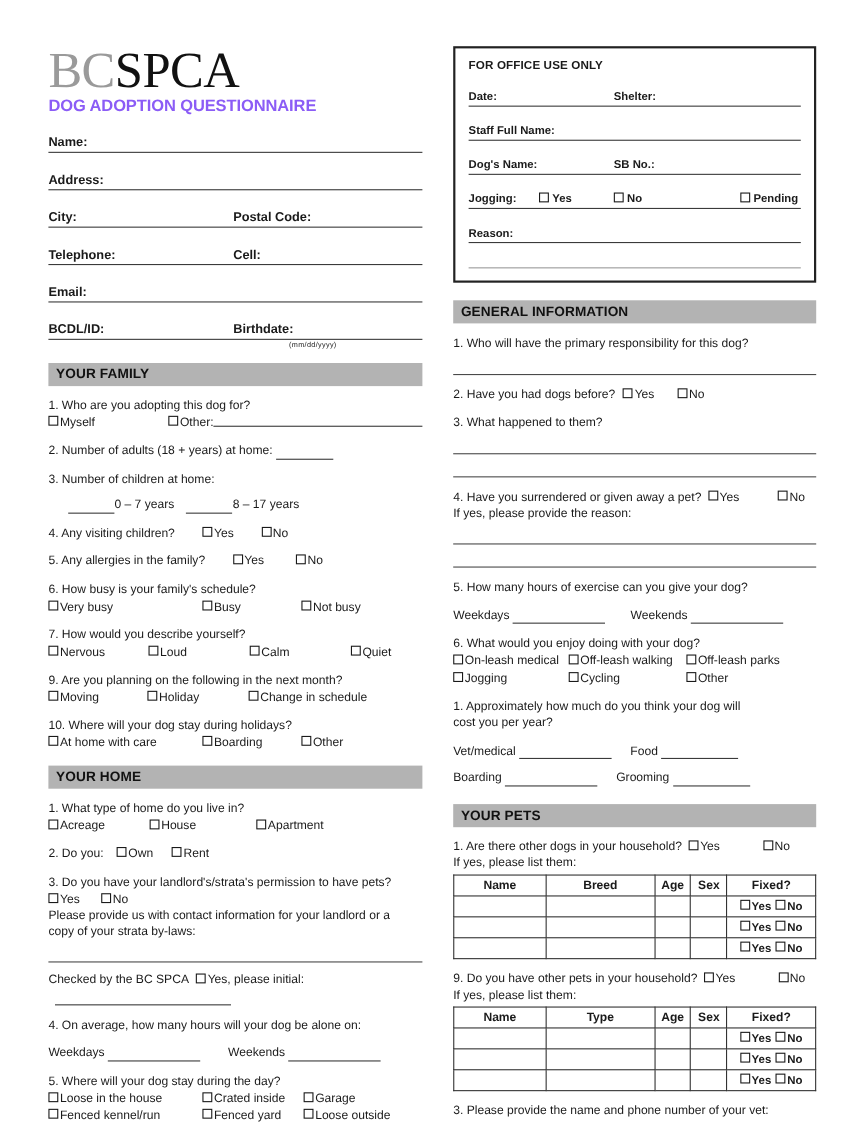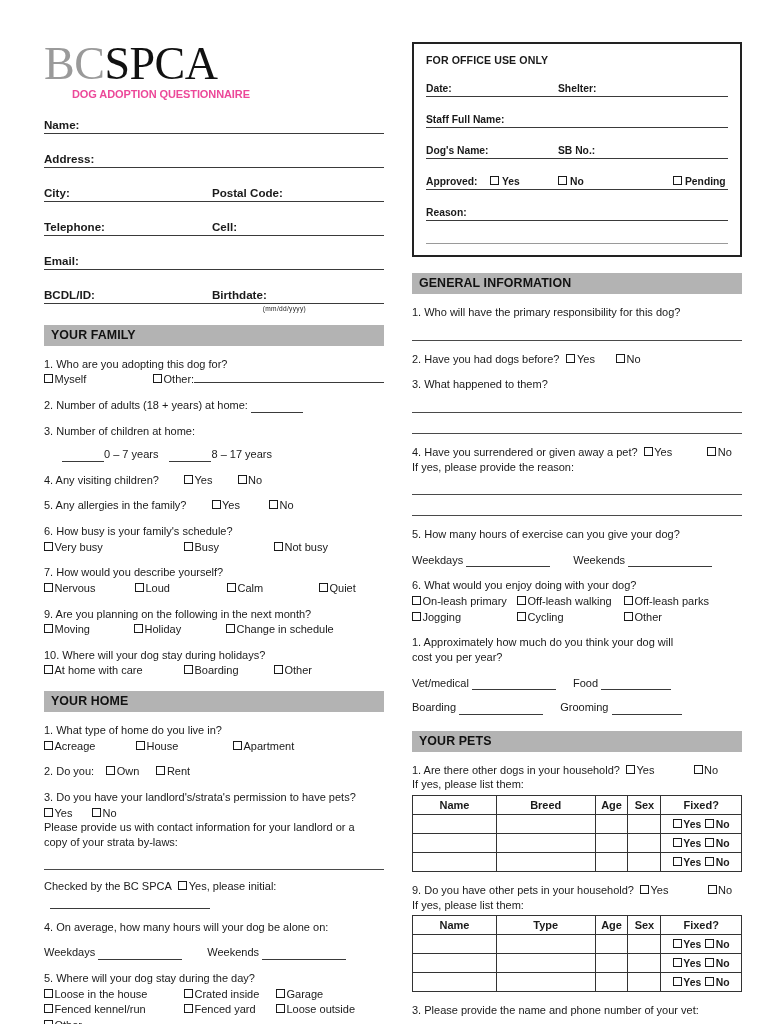--- a/index.html
+++ b/index.html
@@ -13,21 +13,21 @@
   }
   .page { padding: 42px 44px 0 44px; }
   .cols { display: flex; gap: 16px; align-items: flex-start; }
   .col-l { width: 340px; flex: 0 0 340px; }
   .col-r { width: 330px; flex: 0 0 330px; margin-left: 12px; }
 
   
   .logo { font-family: "Liberation Serif", serif; font-size: 46px; line-height: 0.95; letter-spacing: -0.5px; }
   .logo .bc { color: #9a9a9a; text-align: right; }
   .logo .spca { color: #111111; }
-  .subtitle { font-size: 11px; font-weight: bold; letter-spacing: -0.1px; margin-top: 2px; color: #ec4899; margin-left: 28px; }
+  .subtitle { font-size: 15px; font-weight: bold; letter-spacing: -0.1px; margin-top: 2px; color: #8b5cf6; }
 
   
   .cfield { margin-top: 15px; border-bottom: 1.6px solid #3a3a3a; position: relative; height: 19px; }
   .cfield .lab { font-size: 11.6px; font-weight: bold; position: absolute; left: 0; bottom: 2px; white-space: nowrap; }
   .cfield .lab2 { font-size: 11.6px; font-weight: bold; position: absolute; left: 168px; bottom: 2px; white-space: nowrap; }
   .hint { font-size: 6.6px; letter-spacing: 0.3px; text-align: right; padding-right: 78px; margin-top: 1px; color: #222; }
 
   
   .sechead {
     background: #b3b3b3; color: #111; font-weight: bold;
@@ -269,21 +269,21 @@
           <span class="l2">Shelter:</span>
         </div>
         <div class="orow">
           <span class="l1">Staff Full Name:</span>
         </div>
         <div class="orow">
           <span class="l1">Dog's Name:</span>
           <span class="l2">SB No.:</span>
         </div>
         <div class="orow">
-          <span class="l1">Approved:</span>
+          <span class="l1">Jogging:</span>
           <span class="l1 cbb" style="left:64px">Yes</span>
           <span class="l2 cbb">No</span>
           <span class="l3 cbb">Pending</span>
         </div>
         <div class="orow">
           <span class="l1">Reason:</span>
         </div>
         <div class="oblank"></div>
       </div>
 
@@ -321,21 +321,21 @@
           <span>Weekdays</span>
           <span class="blank b-md"></span>
           <span style="margin-left:20px">Weekends</span>
           <span class="blank b-md"></span>
         </div>
       </div>
 
       <div class="q">
         <div class="qtext">6. What would you enjoy doing with your dog?</div>
         <div class="opts">
-          <span class="cb" style="width:105px">On-leash primary</span>
+          <span class="cb" style="width:105px">On-leash medical</span>
           <span class="cb" style="width:107px">Off-leash walking</span>
           <span class="cb">Off-leash parks</span>
         </div>
         <div class="opts">
           <span class="cb" style="width:105px">Jogging</span>
           <span class="cb" style="width:107px">Cycling</span>
           <span class="cb">Other</span>
         </div>
       </div>
 

